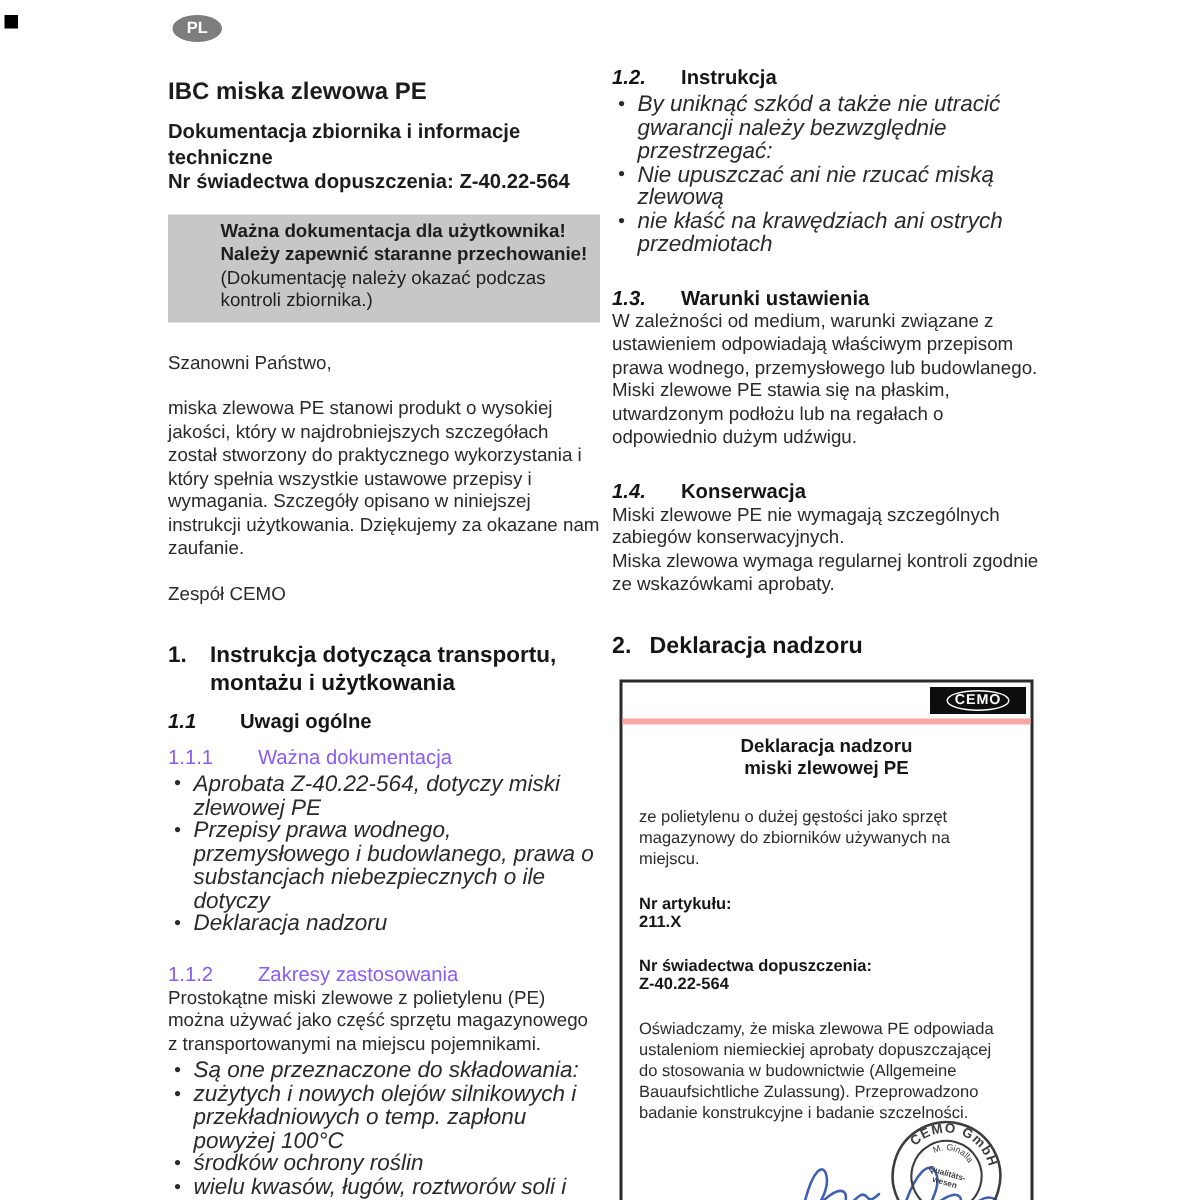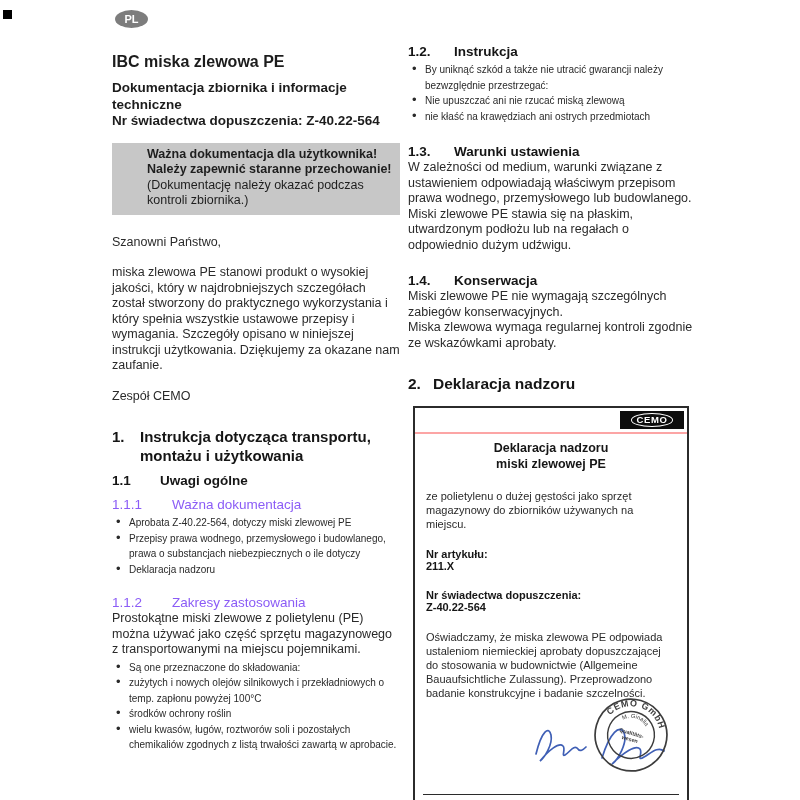--- a/index.html
+++ b/index.html
@@ -25,33 +25,33 @@
 
   .body-text { font-size:12.5px; line-height:15.5px; }
   .mt8{margin-top:8px;} .mt15{margin-top:15px;}
   .mt18{margin-top:18px;} .mt20{margin-top:20px;} .mt24{margin-top:24px;}
 
   .hrow { display:flex; align-items:flex-start; }
   .hnum { flex:none; }
   .h-main { font-size:15px; font-weight:bold; color:#151515; line-height:18.5px; }
   .h-main .hnum { width:28px; }
   .h-sub  { font-size:13.5px; font-weight:bold; color:#151515; line-height:16px; }
-  .h-sub .hnum { width:48px; }
+  .h-sub .hnum { width:48px;font-style:italic; }
   .h-sub3 { font-size:13.5px; font-weight:normal; color:#8b5cf6; line-height:16px; }
   .h-sub3 .hnum { width:60px; }
   .h-right .hnum { width:46px; }
   .h-s2 { font-size:15.5px; font-weight:bold; color:#151515; line-height:18px; }
   .h-s2 .hnum { width:25px; }
 
   ul.blist { list-style:none; margin:2px 0 0 0; padding:0; }
-  ul.blist li { position:relative; padding-left:17px; font-size:10px; line-height:15.5px; }
+  ul.blist li { position:relative; padding-left:17px; font-size:15px; line-height:15.5px;font-style:italic; }
   ul.blist li::before { content:"\2022"; position:absolute; left:4px; top:-1px; font-size:13px; color:#2a2a2a; }
 
   .decl-box { margin-top:13px; margin-left:5px; width:272px; border:2px solid #2b2b2b; background:#fff; }
-  .decl-header { position:relative; height:24px; border-bottom:2px solid #fca5a5; }
+  .decl-header { position:relative; height:24px; border-bottom:4px solid #fca5a5; }
   .cemo-logo { position:absolute; right:3px; top:3px; width:64px; height:18px; background:#0d0d0d;
     display:flex; align-items:center; justify-content:center; }
   .cemo-oval { border:1.5px solid #fff; border-radius:50%; padding:0 5px; color:#fff;
     font-weight:bold; font-size:9.5px; letter-spacing:0.6px; line-height:12px; }
   .decl-title { margin-top:7px; text-align:center; font-weight:bold; font-size:12.5px; line-height:15.5px; color:#161616; }
   .decl-inner { padding:0 11px; }
   .decl-intro { margin-top:17px; font-size:11px; line-height:14px; }
   .decl-row { display:flex; margin-top:17px; font-size:11px; font-weight:bold; color:#161616;flex-direction:column; }
   .decl-row .lbl { flex:none; width:157px; }
   .decl-statement { margin-top:17px; font-size:11px; line-height:14px; }

